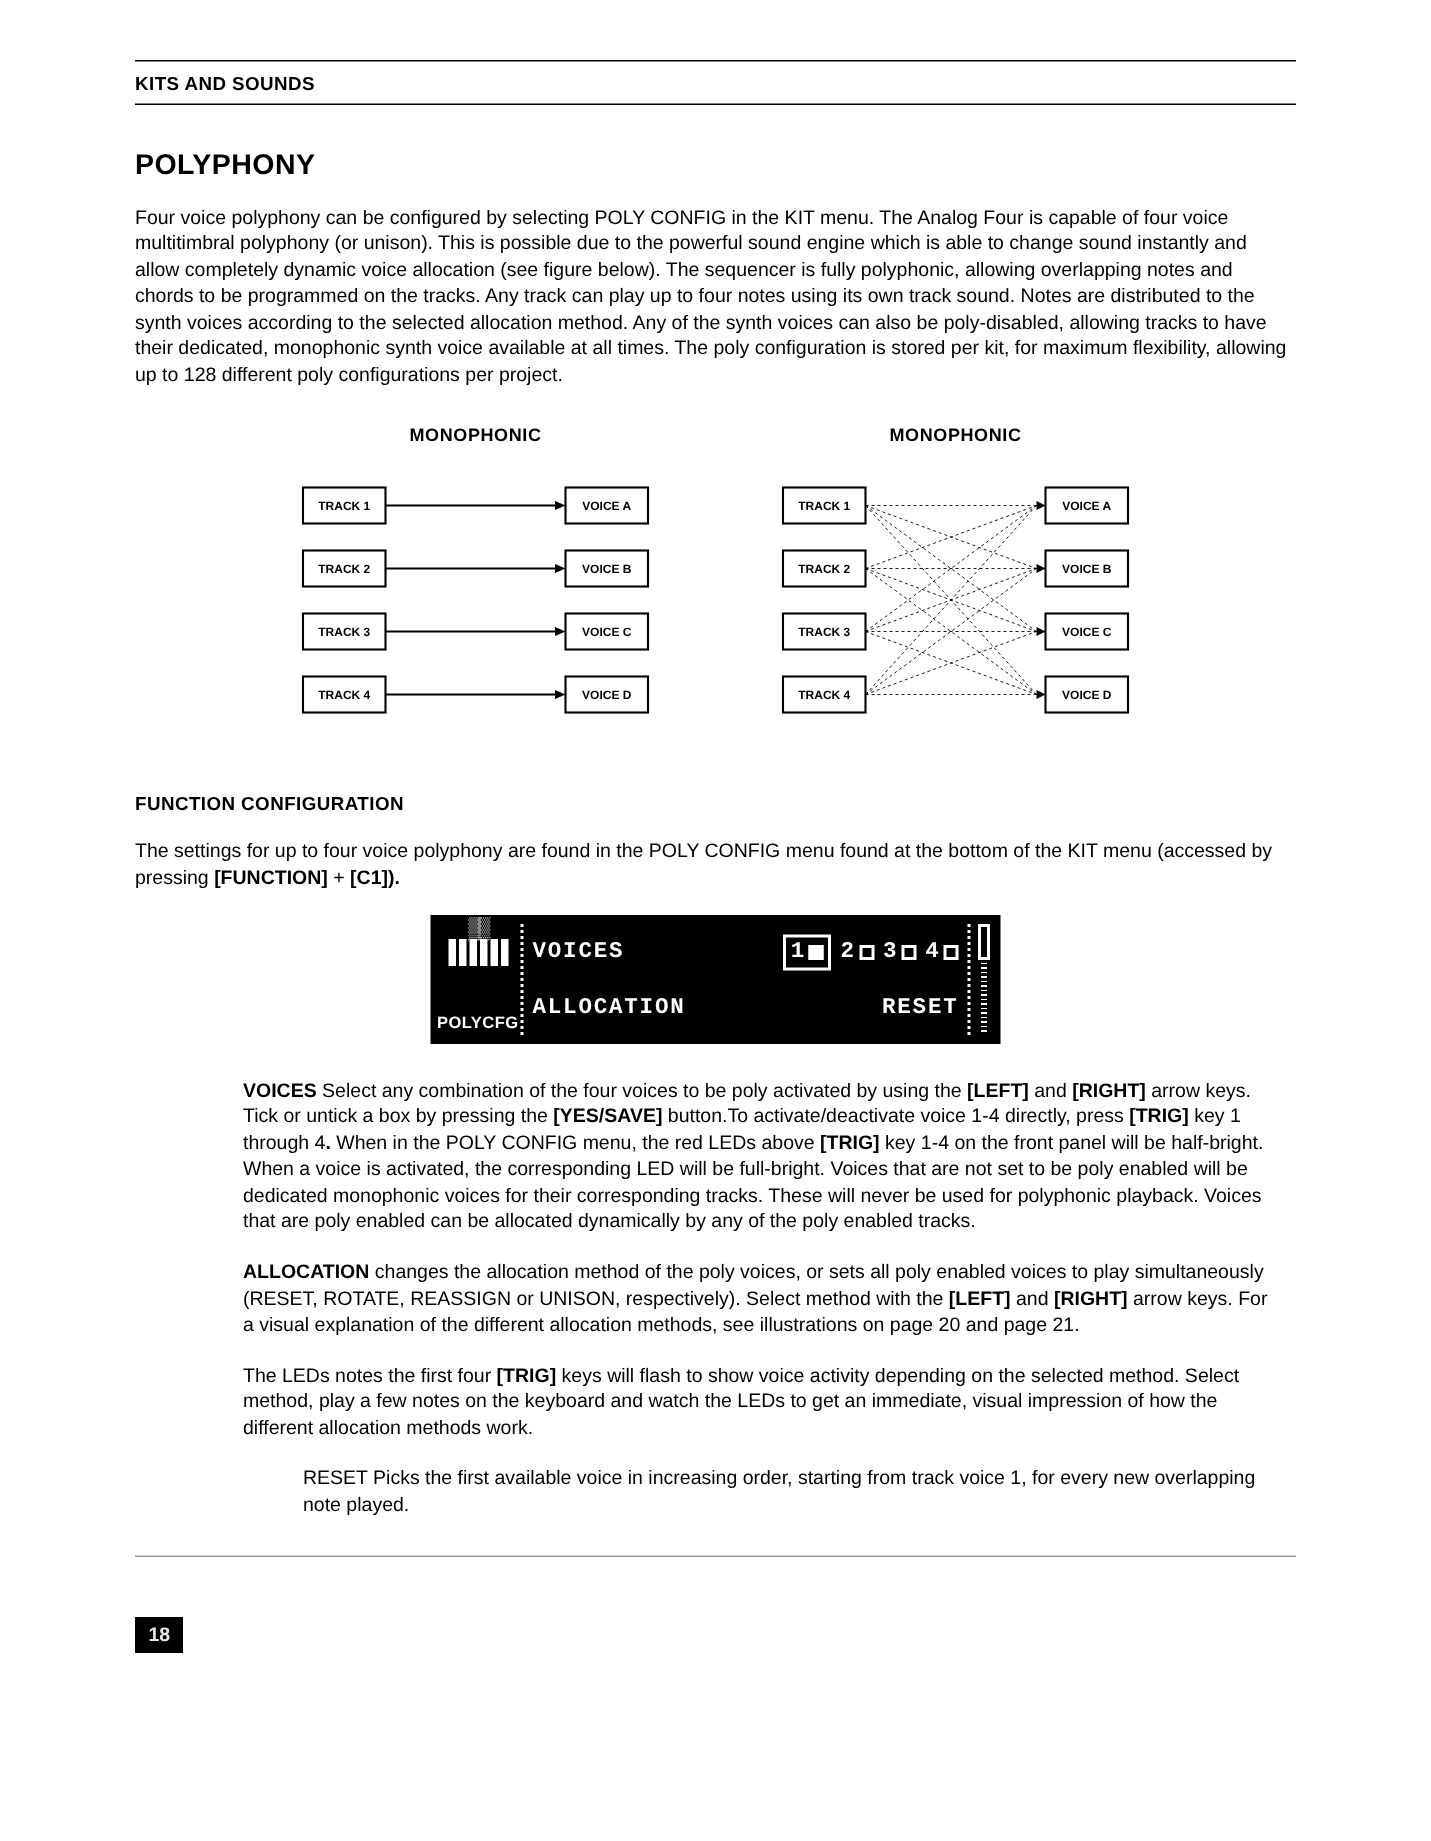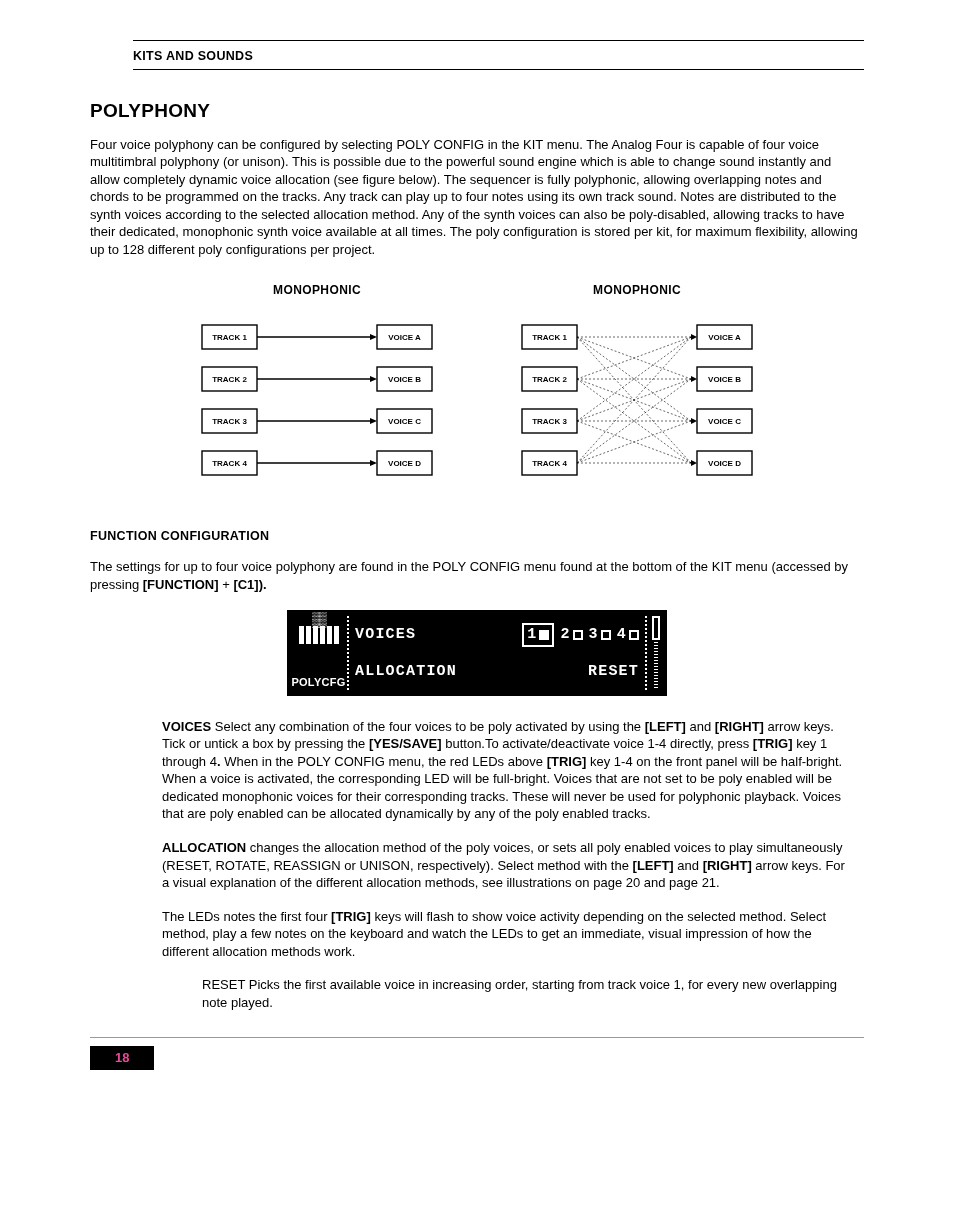--- a/index.html
+++ b/index.html
@@ -11,21 +11,20 @@
     width: 954px;
     margin: 0 auto;
     padding: 40px 90px 30px 90px;
     background: #fff;
   }
   .header-bar {
     border-top: 1px solid #000;
     border-bottom: 1px solid #000;
     padding: 6px 0 4px 0;
     margin-bottom: 28px;
-    margin-left: 43px;
   }
   .header-bar span {
     font-weight: bold;
     font-size: 12.5px;
     letter-spacing: 0.3px;
   }
   h1.section-title {
     font-size: 19px;
     font-weight: bold;
     margin-bottom: 12px;
@@ -111,24 +110,25 @@
 
   .footer-row {
     display: flex;
     align-items: center;
     border-top: 1px solid #999;
     margin-top: 26px;
     padding-top: 8px;
   }
   .page-badge {
     background: #000;
-    color: #ec4899;
+    color: #e5e5e5;
     font-weight: bold;
     font-size: 13px;
-    padding: 3px 25px;
+    padding: 3px 9px;
+    margin-top: 32px;
   }
 
   .deep-indent { margin-left: 112px; margin-right: 20px; margin-bottom: 14px;}
 </style>
 </head>
 <body>
 
 <div class="header-bar">
   <span>KITS AND SOUNDS</span>
 </div>

